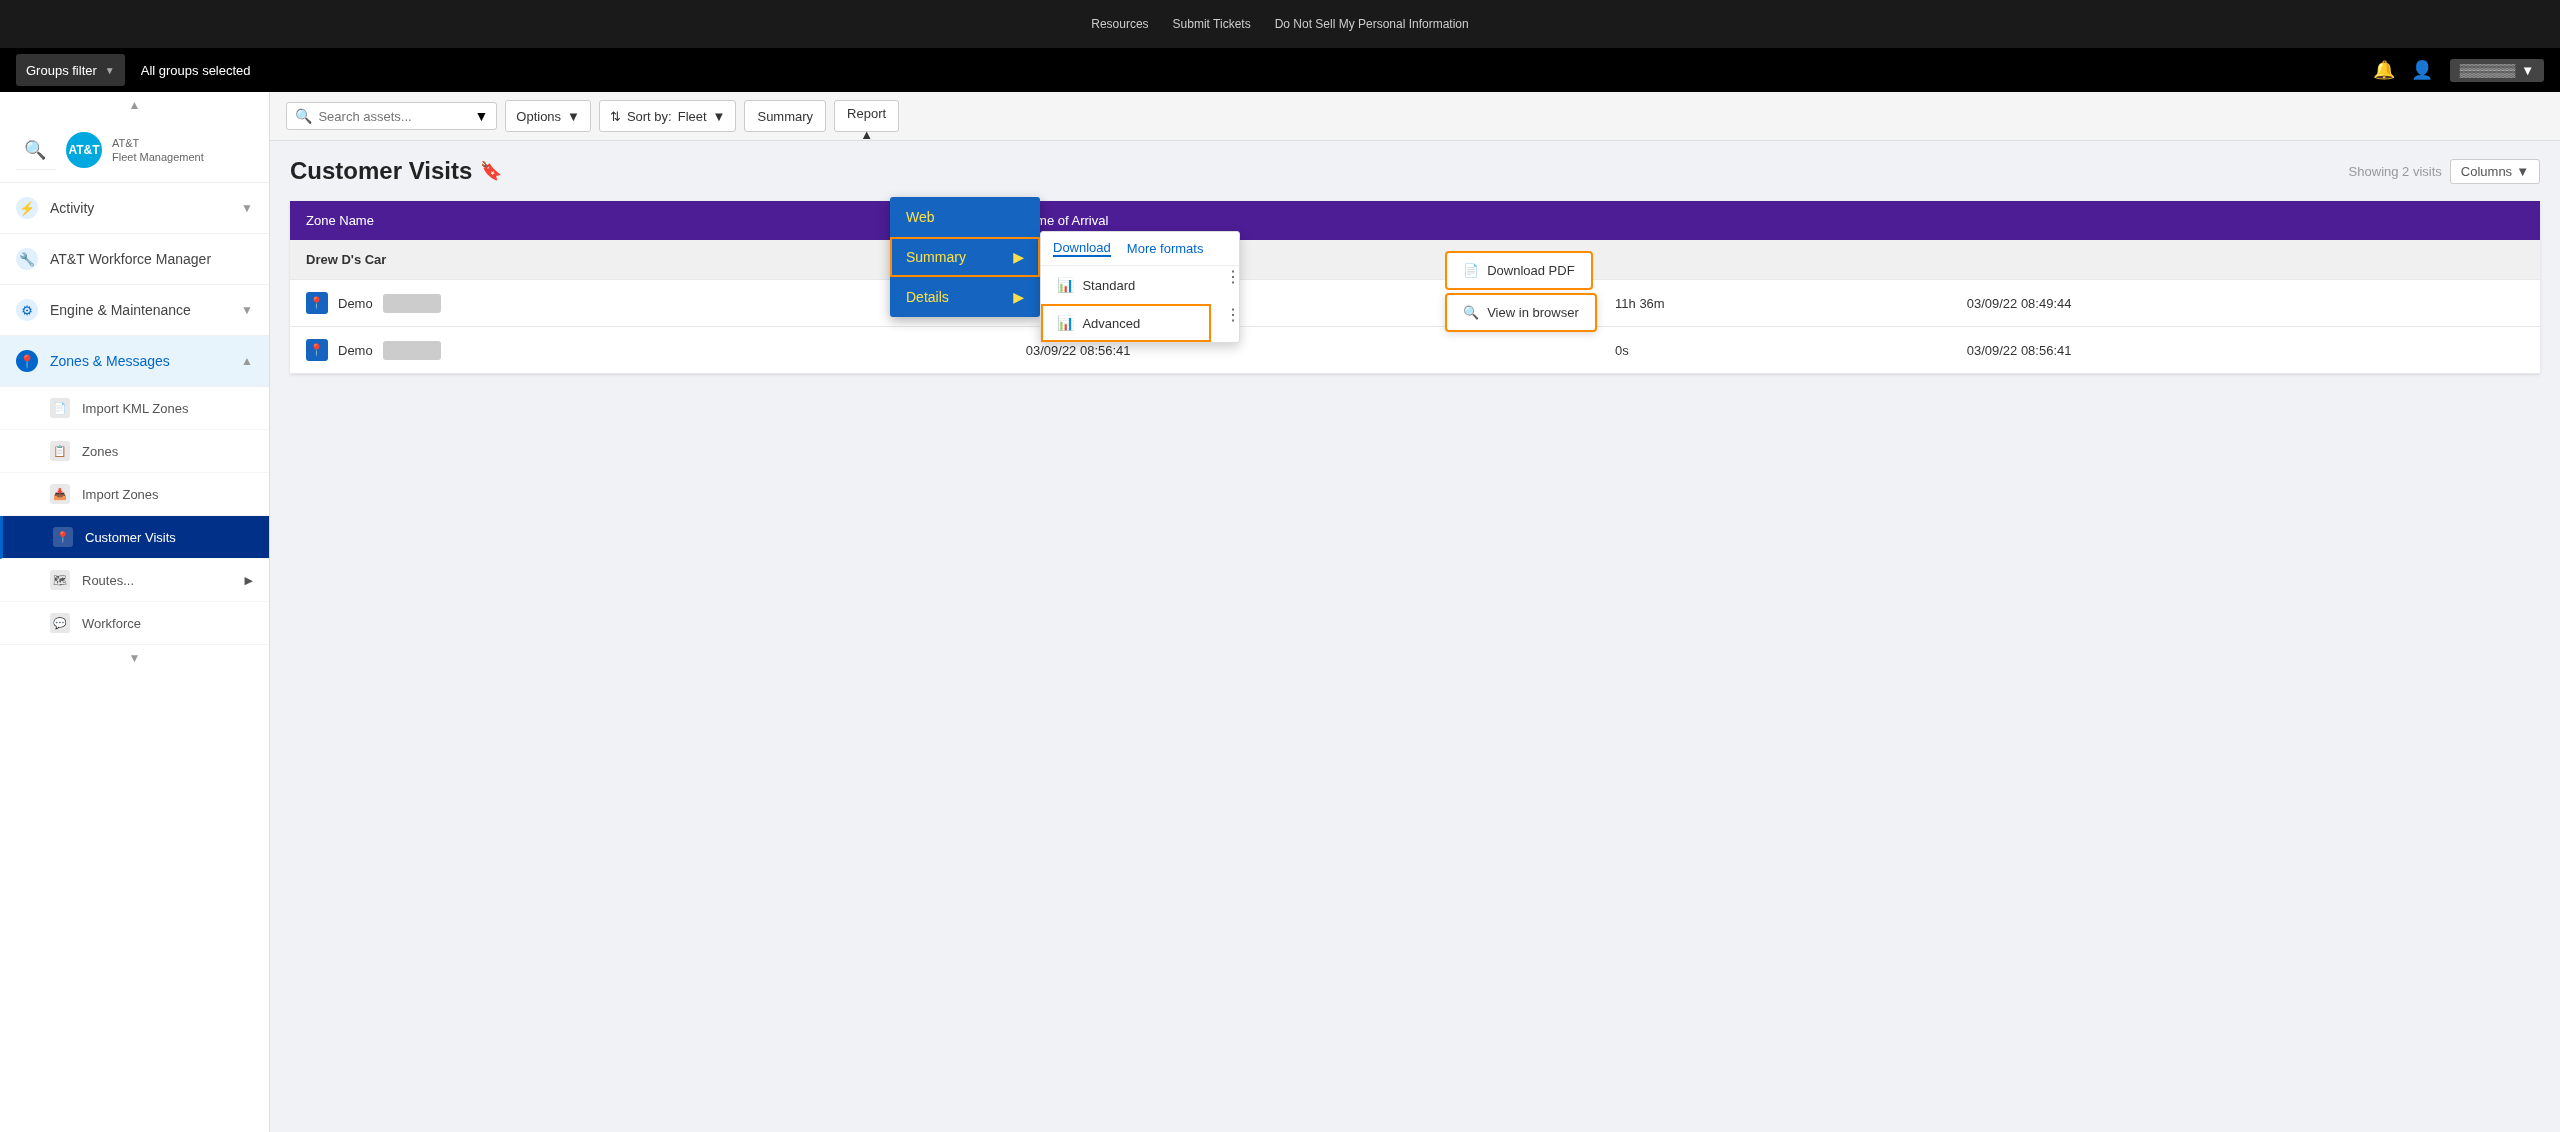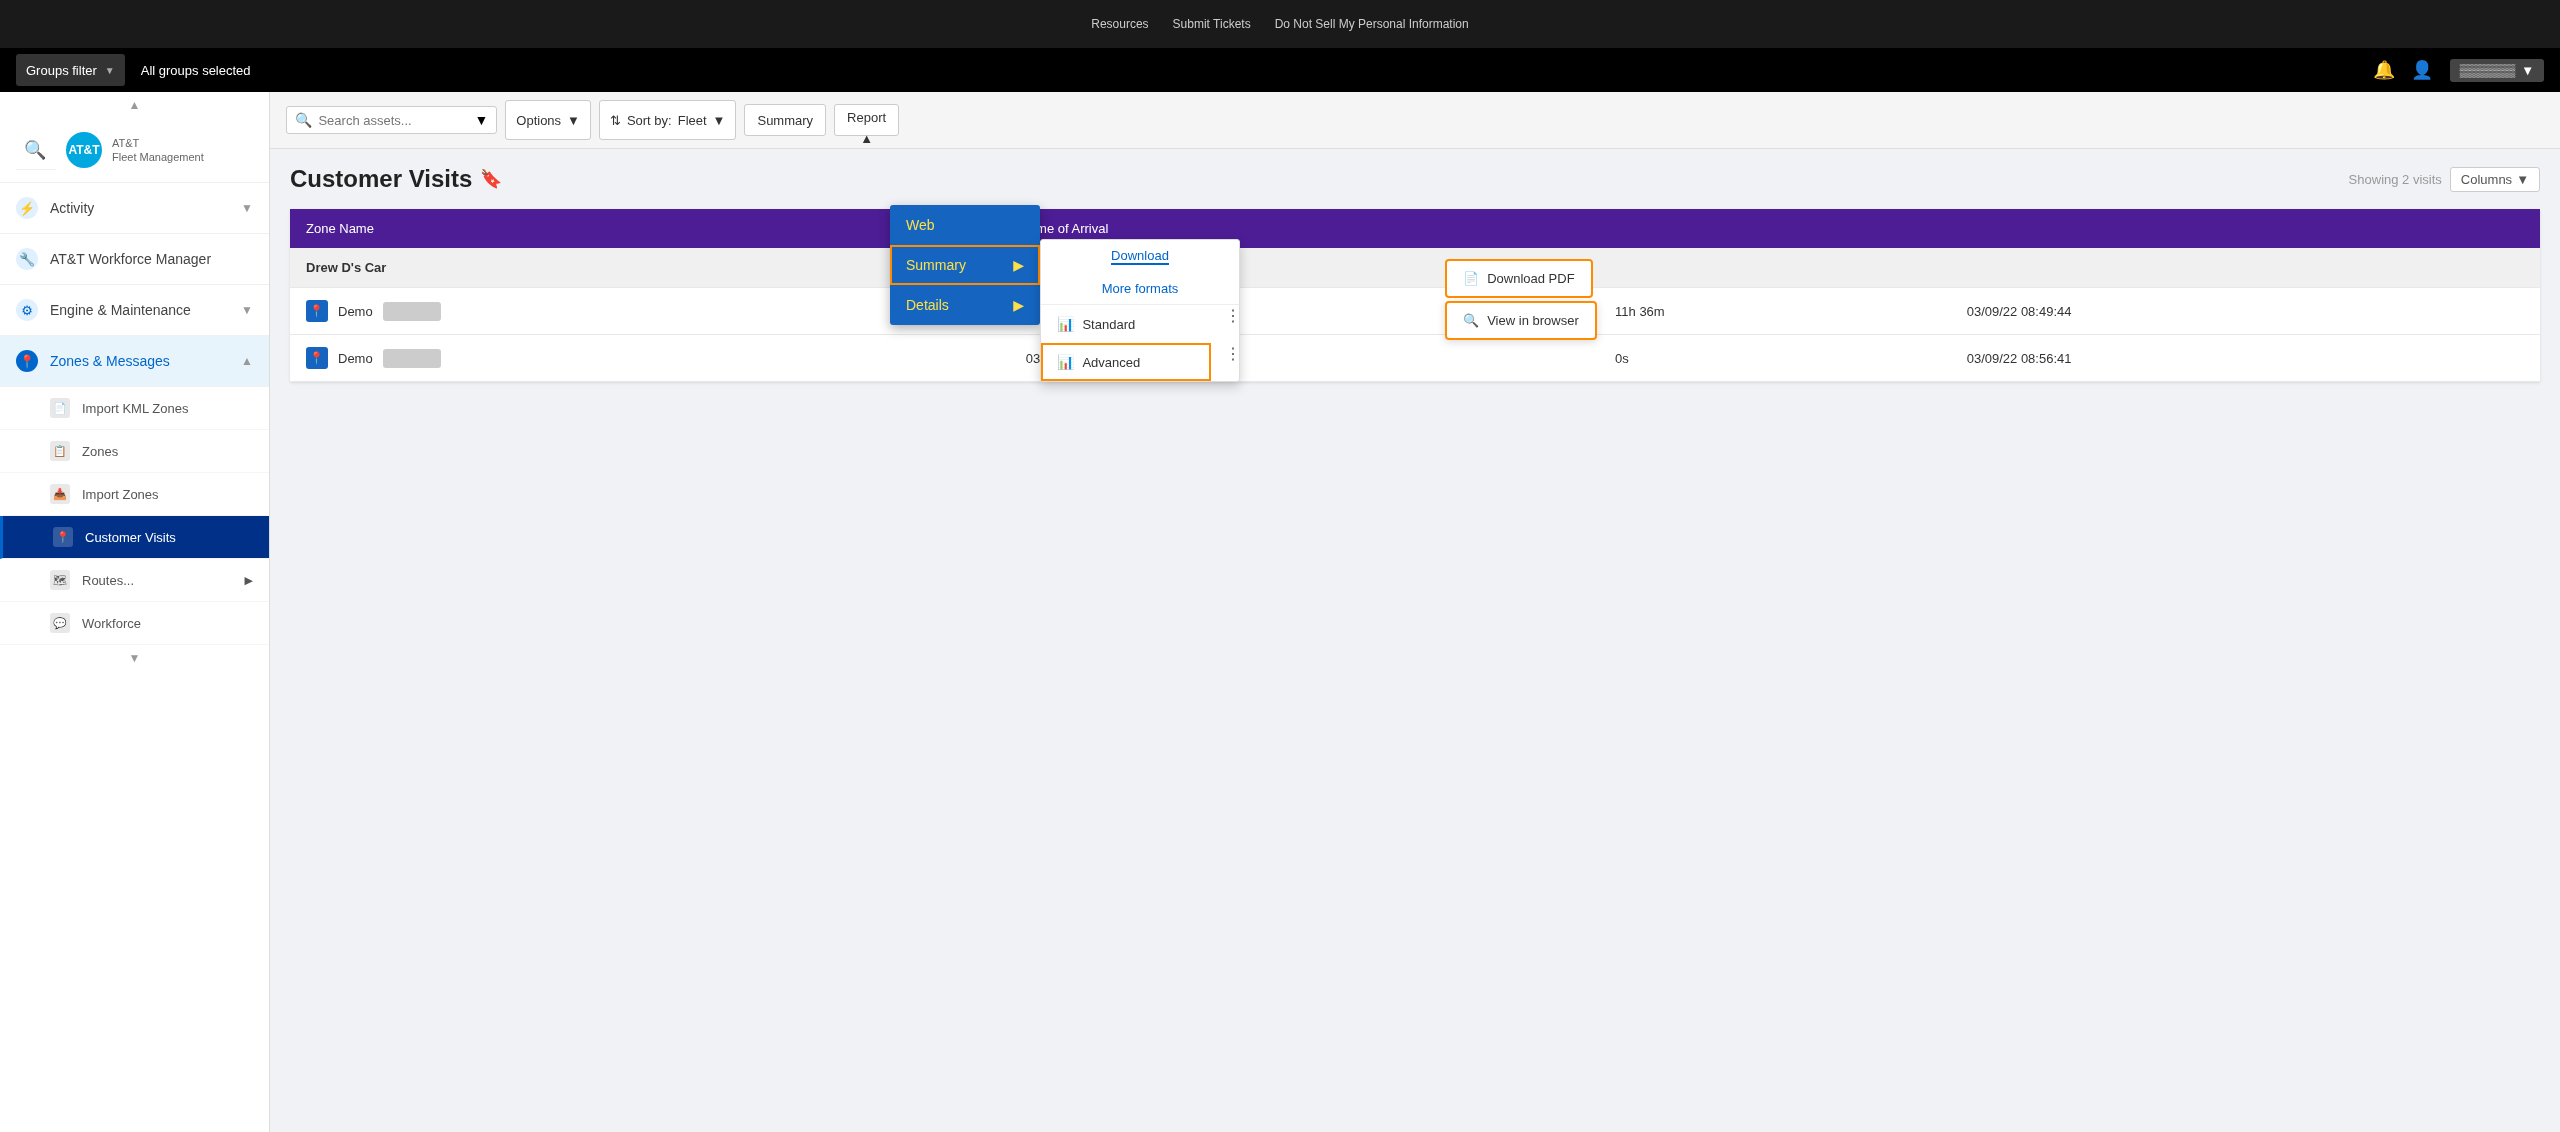--- a/index.html
+++ b/index.html
@@ -198,21 +198,21 @@
       background: #fff;
       border: 1px solid #ccc;
       border-radius: 3px;
       padding: 5px 10px;
       font-size: 13px;
       cursor: pointer;
       display: flex;
       align-items: center;
       gap: 6px;
       color: #333;
-      height: 40px;
+      height: 32px;
     }
     .summary-btn {
       background: #fff;
       border: 1px solid #ccc;
       border-radius: 3px;
       padding: 5px 12px;
       font-size: 13px;
       cursor: pointer;
       color: #333;
       height: 32px;
@@ -364,21 +364,20 @@
       min-width: 200px;
       z-index: 210;
       pointer-events: all;
     }
     .submenu-header {
       display: flex;
       align-items: center;
       padding: 8px 12px;
       border-bottom: 1px solid #eee;
       gap: 16px;
-      flex-direction: column;
     }
     .submenu-header-btn {
       font-size: 13px;
       color: #0066cc;
       cursor: pointer;
       font-weight: 500;
     }
     .submenu-header-btn.active { color: #0066cc; border-bottom: 2px solid #0066cc; }
     .submenu-item {
       padding: 11px 16px;

